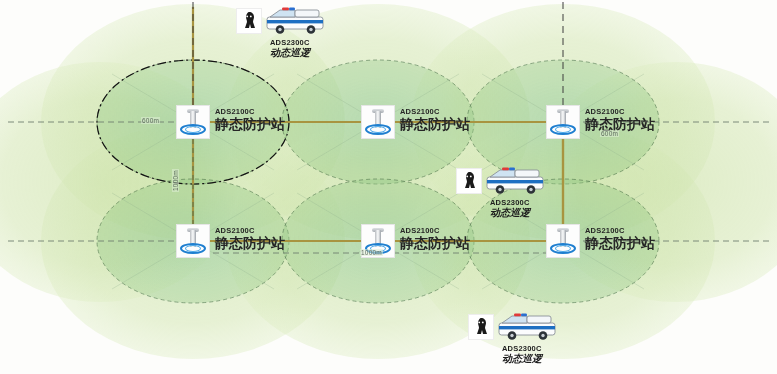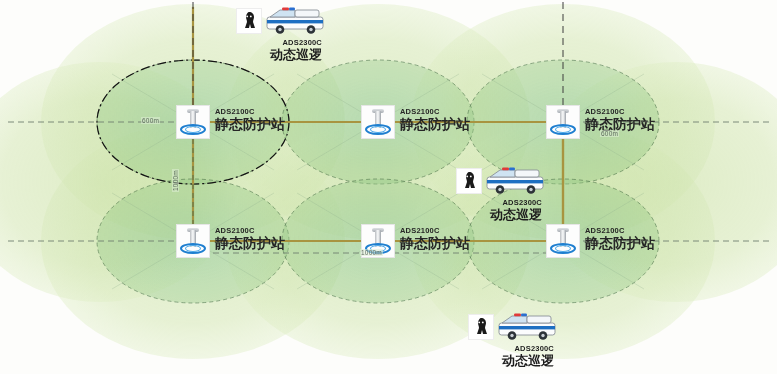--- a/index.html
+++ b/index.html
@@ -65,25 +65,25 @@
     background:#ffffff;border:1px solid #ededed;
     box-sizing:border-box;
     overflow:hidden;
   }
   .mb-van{
     position:absolute;left:-16px;top:-18px;
     width:62px;height:30px;
   }
   .mb-label{
     position:absolute;left:-10px;top:14px;
-    white-space:nowrap;text-align:right;
+    white-space:nowrap;text-align:left;
     color:#1d1d1d;line-height:1.25;
   }
   .mb-model{font-size:7.5px;font-weight:bold;letter-spacing:.2px;}
-  .mb-name{font-size:13px;font-weight:bold;}
+  .mb-name{font-size:10px;font-weight:bold;font-style:italic;}
 
   
   .dim{
     position:absolute;
     font-size:6.5px;
     color:#5d6b5d;
     background:rgba(223,238,214,0.55);
     padding:0 1px;
     white-space:nowrap;
     letter-spacing:.2px;

